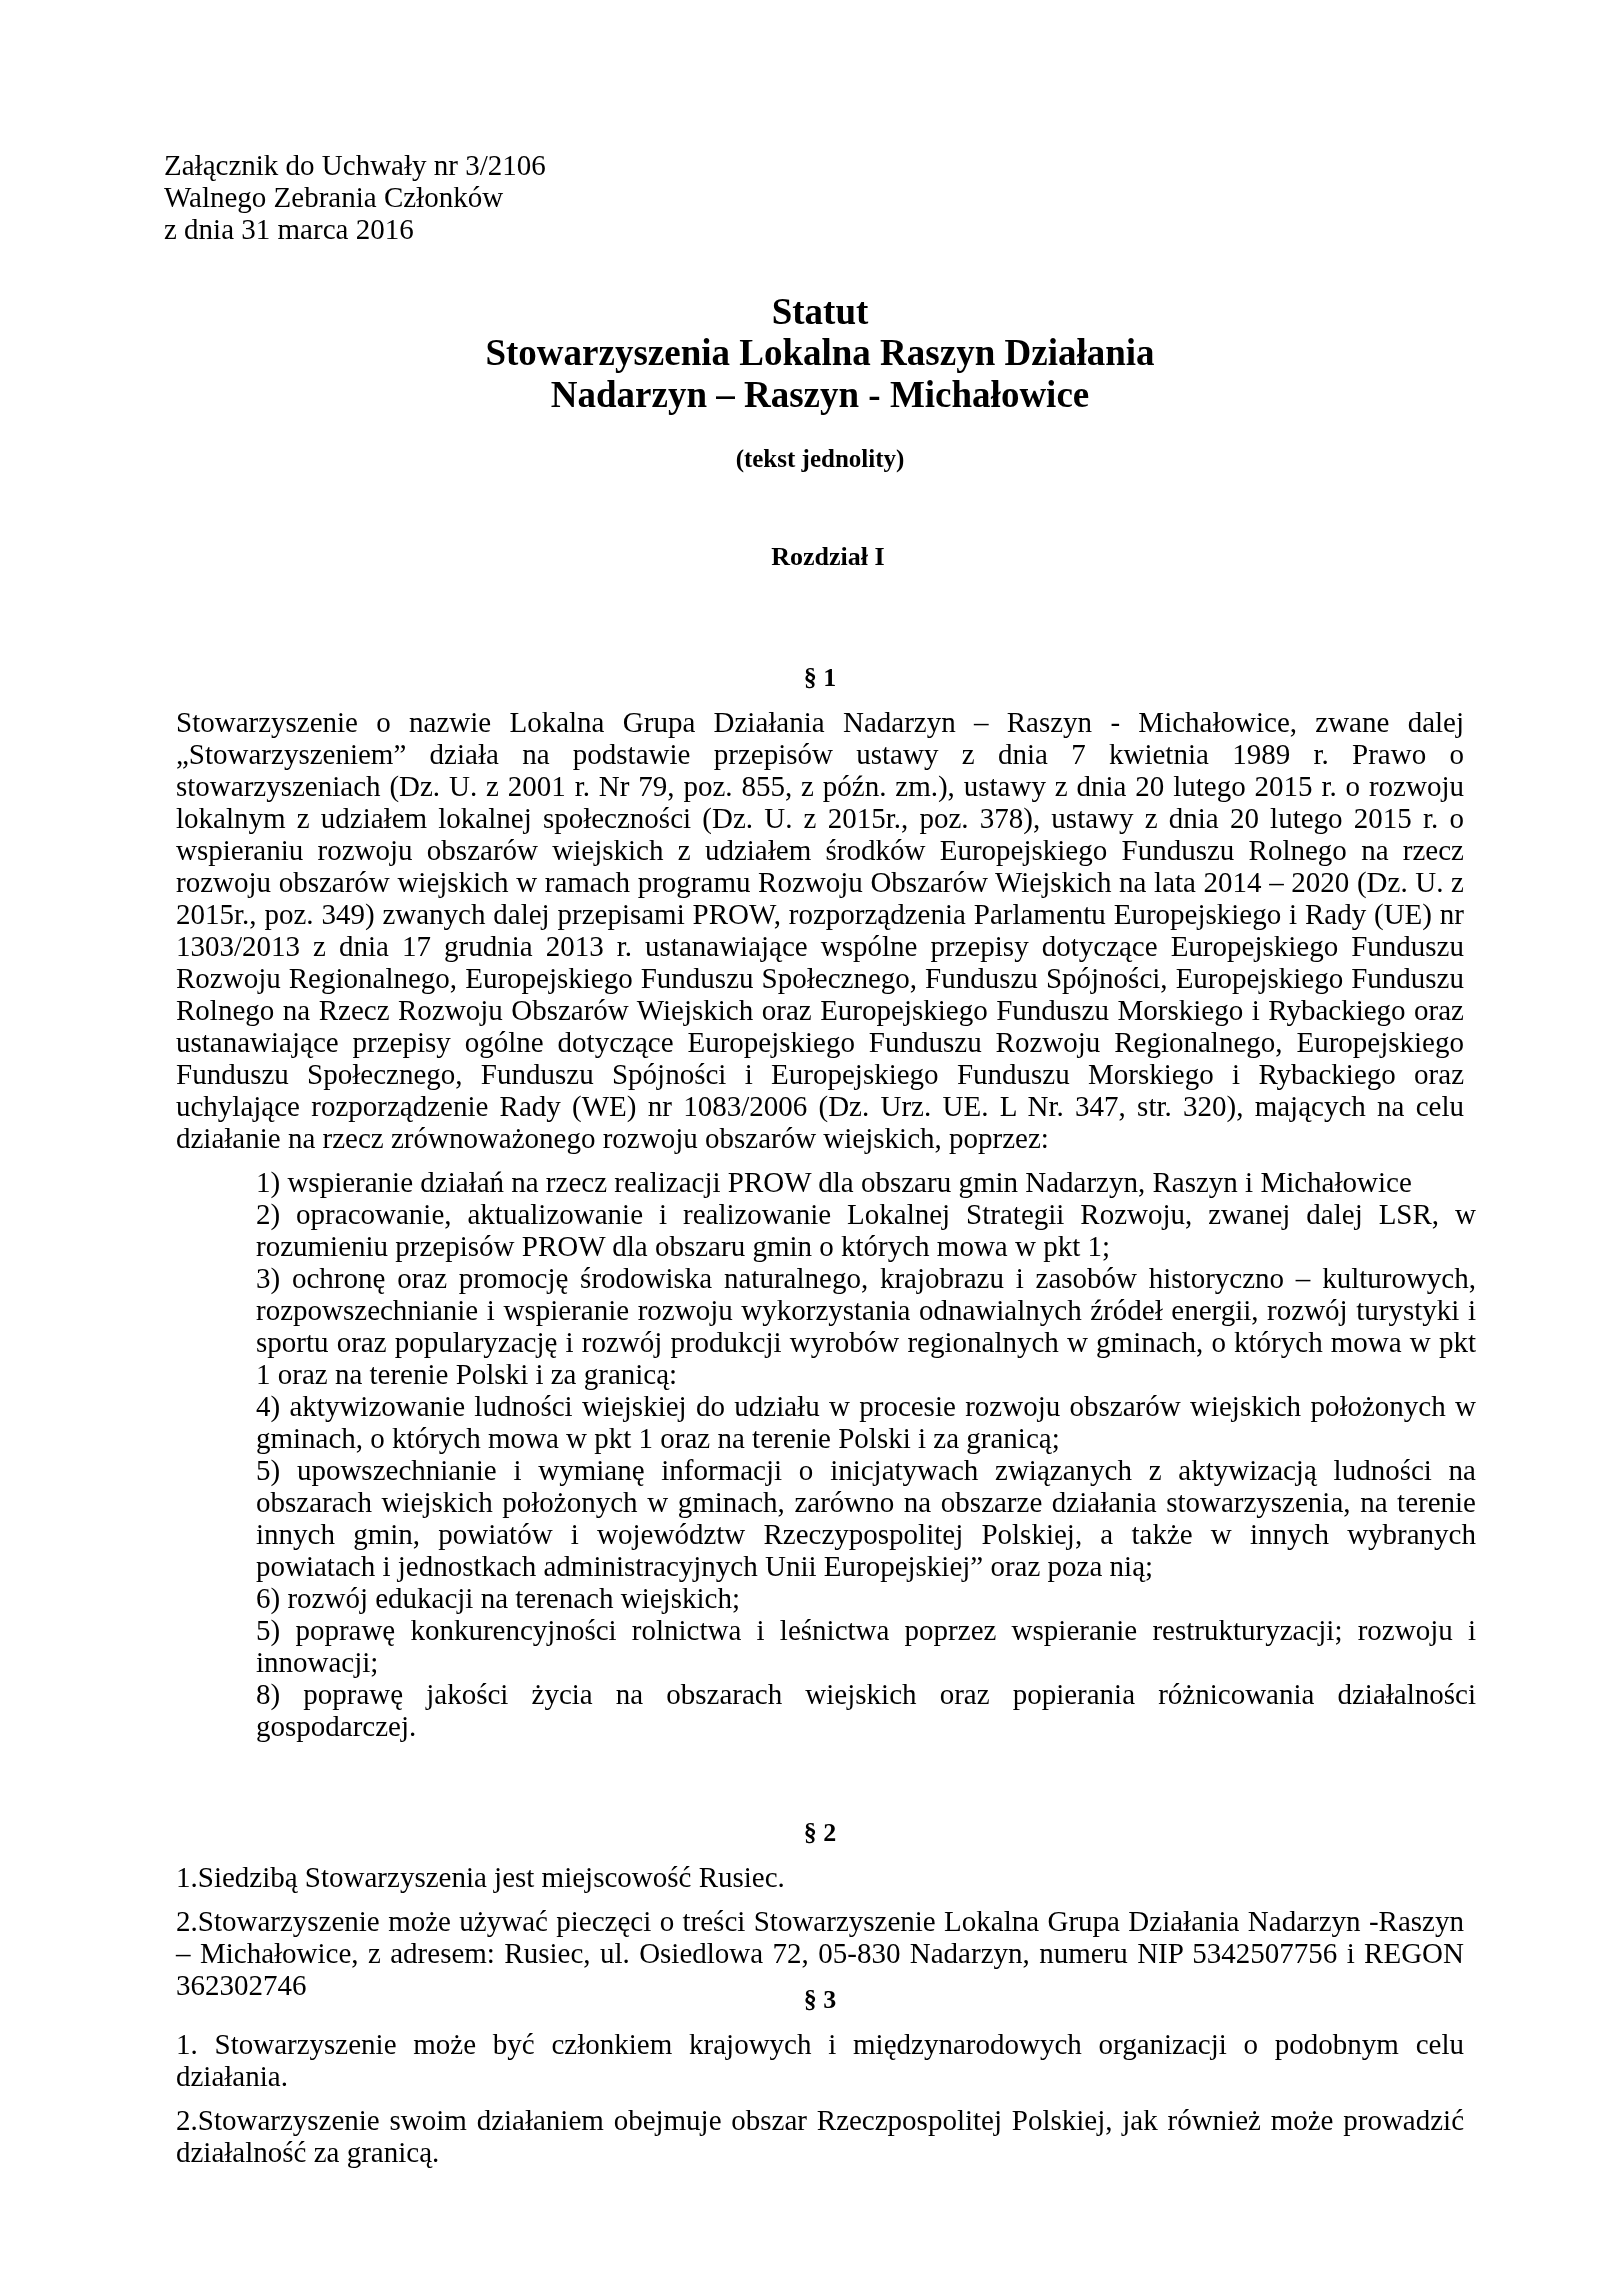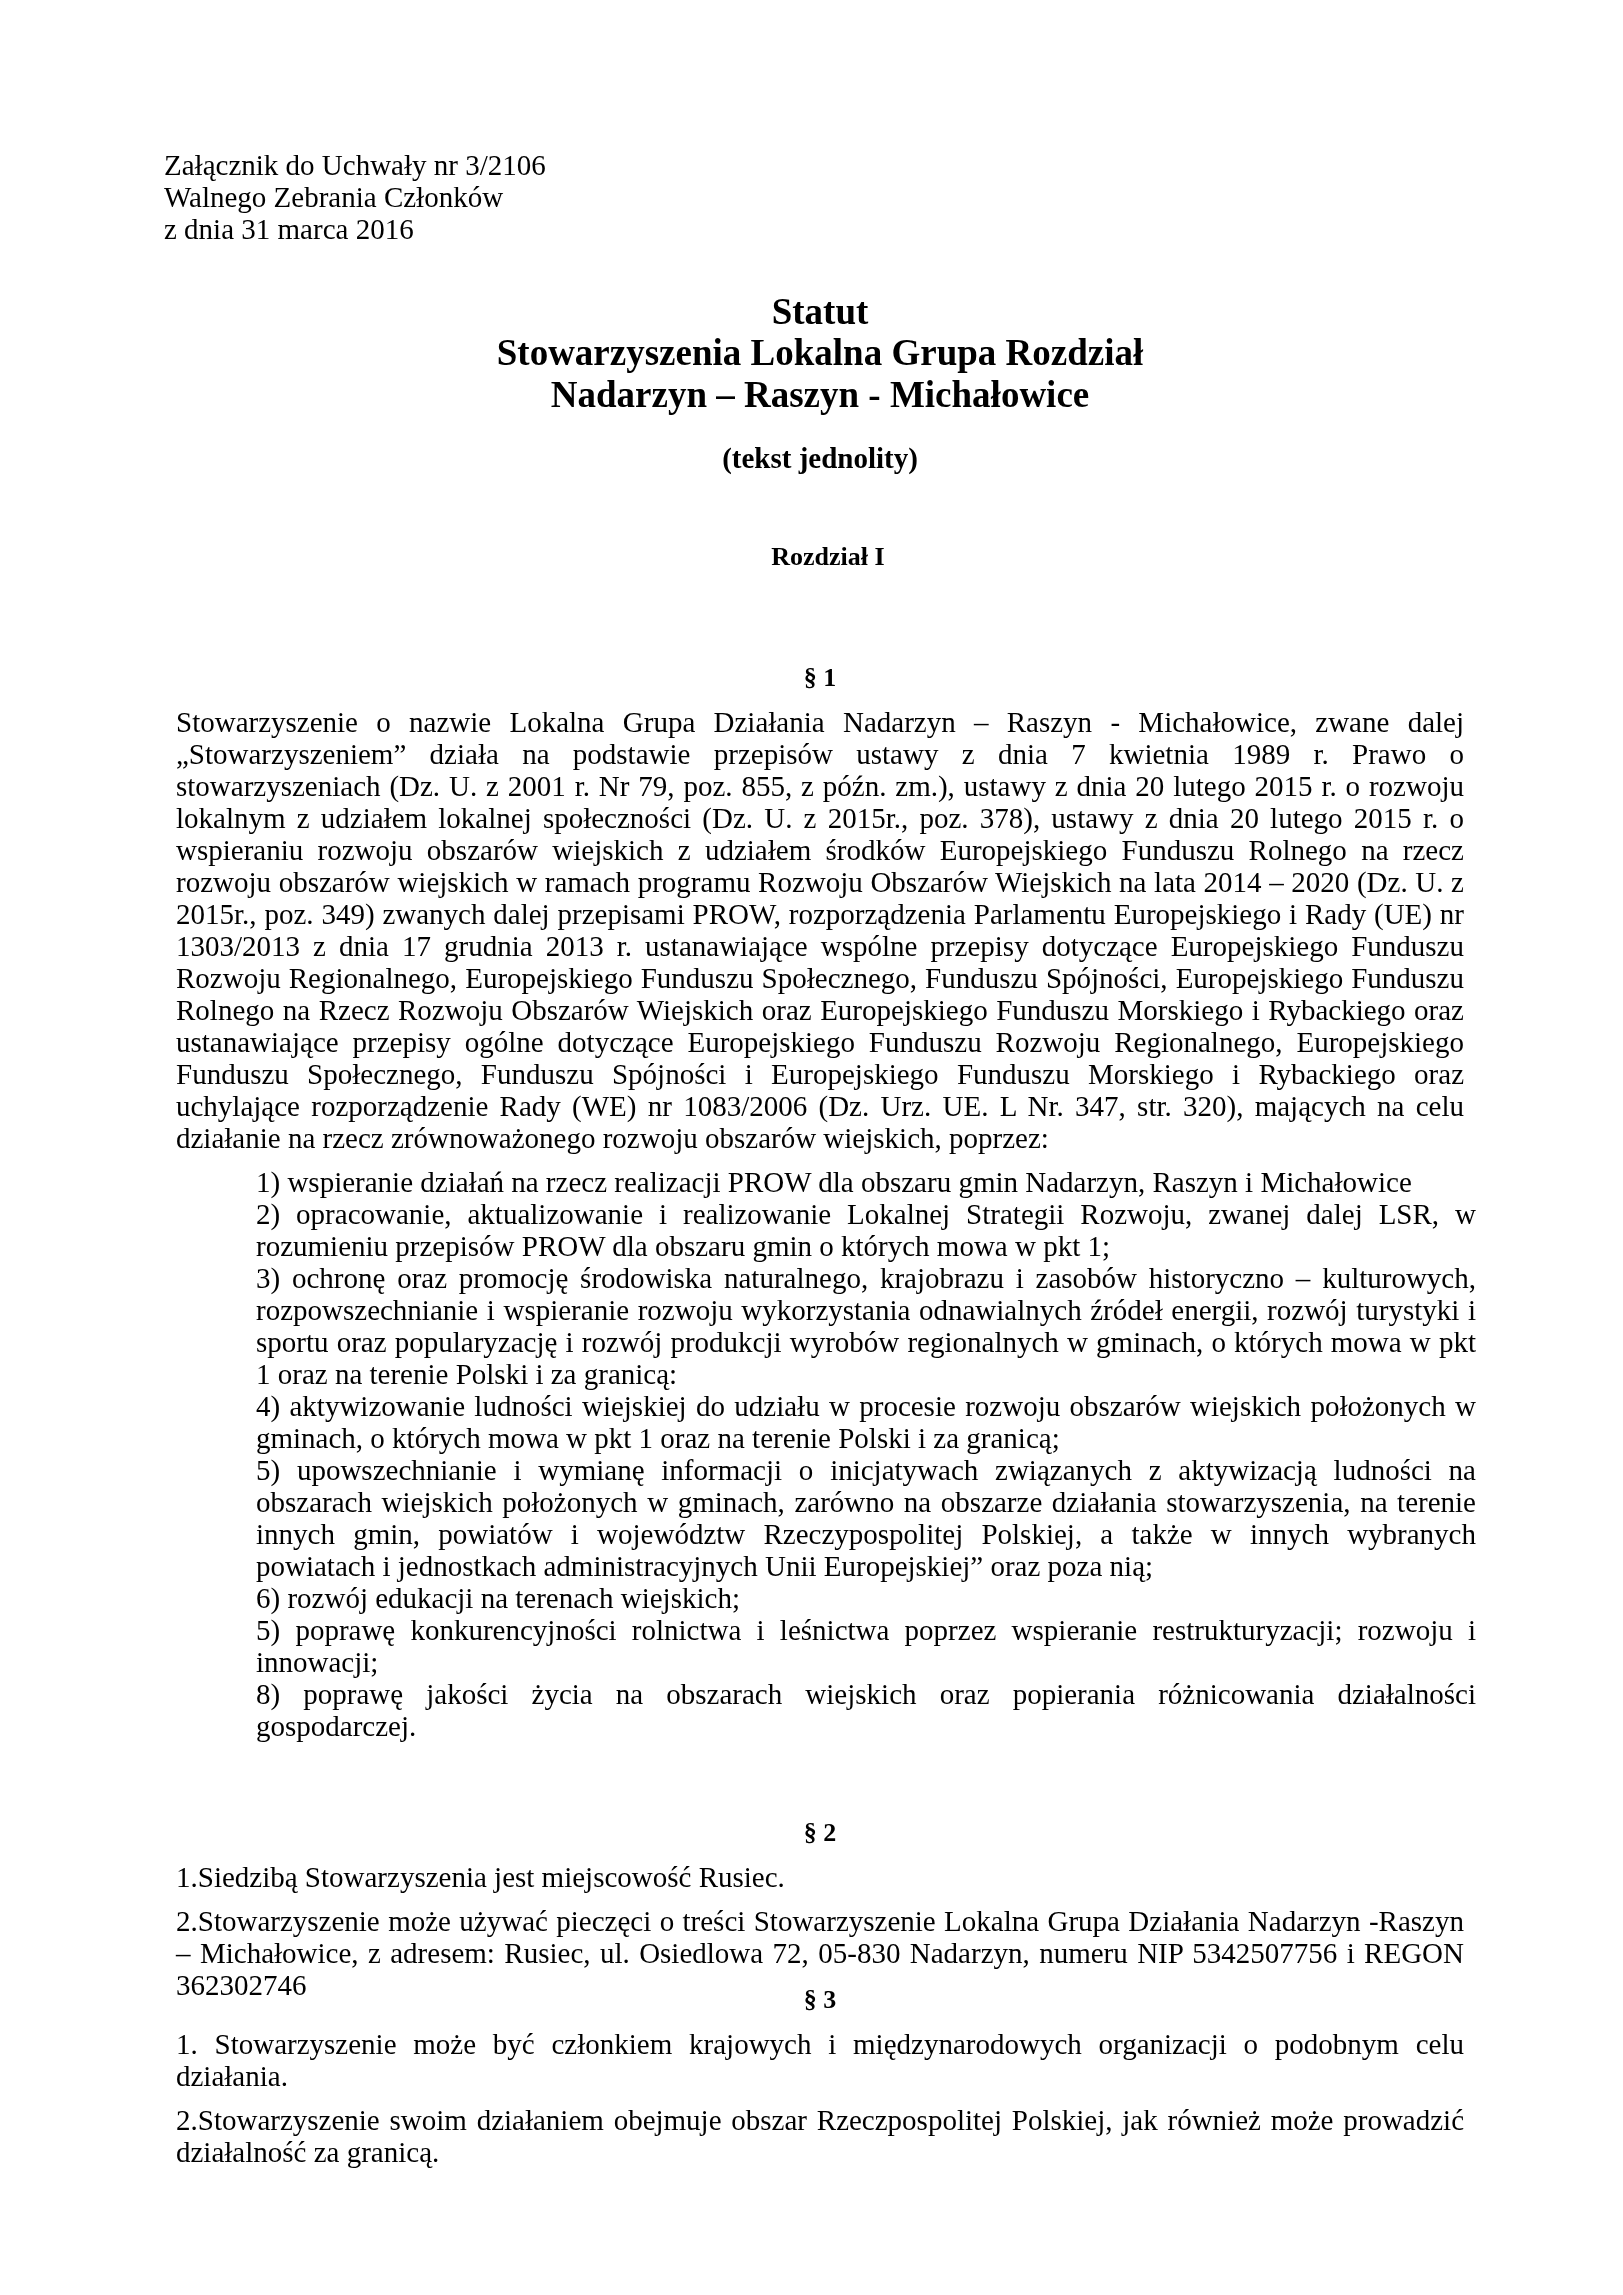--- a/index.html
+++ b/index.html
@@ -9,21 +9,21 @@
     font-family: "Liberation Serif", "DejaVu Serif", serif;
     color: #000000;
     font-size: 29px;
     line-height: 32px;
   }
   .header { position: absolute; top: 149px; left: 0; }
   .header div { white-space: nowrap; }
   .title-block { position: absolute; top: 291px; left: 0; width: 1312px; text-align: center; font-weight: bold; }
   .title-block .t1 { font-size: 37px; line-height: 41px; }
   .title-block .t2 { font-size: 37px; line-height: 42px; }
-  .title-block .t3 { font-size: 29px; line-height: 33px; margin-top: 26px; }
+  .title-block .t3 { font-size: 25px; line-height: 33px; margin-top: 26px; }
   .chapter { position: absolute; top: 539px; left: 8px; width: 1312px; text-align: center; font-weight: bold; font-size: 26px; line-height: 35px; }
   .para-sign { text-align: center; font-weight: bold; font-size: 26px; line-height: 33px; }
   .body { position: absolute; left: 0; width: 1312px; text-align: justify; }
   .body p { margin: 12px; }
   .list { margin: 0; padding: 0; list-style: none; }
   .list li { margin: 0 0 0 92px; text-align: justify; }
   .sec1 { top: 661px; }
   .sec2 { top: 1816px; }
   .sec3 { top: 1983px; }
 </style>
@@ -33,21 +33,21 @@
 <div class="page">
 
   <div class="header">
     <div>Załącznik do Uchwały nr 3/2106</div>
     <div>Walnego Zebrania Członków</div>
     <div>z dnia 31 marca 2016</div>
   </div>
 
   <div class="title-block">
     <div class="t1">Statut</div>
-    <div class="t2">Stowarzyszenia Lokalna Grupa Rozdział</div>
+    <div class="t2">Stowarzyszenia Lokalna Raszyn Działania</div>
     <div class="t2">Nadarzyn – Raszyn - Michałowice</div>
     <div class="t3">(tekst jednolity)</div>
   </div>
 
   <div class="chapter">
     <div>Rozdział I</div>
   </div>
 
   <div class="body sec1">
     <div class="para-sign">§ 1</div>

